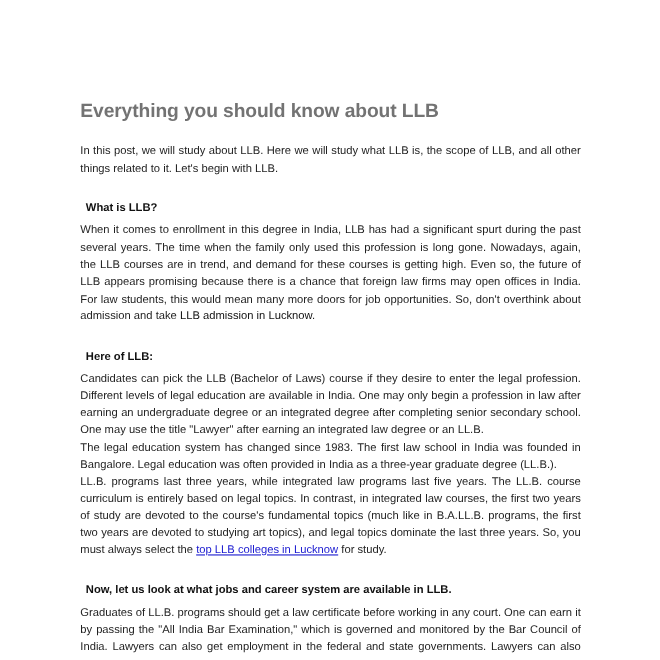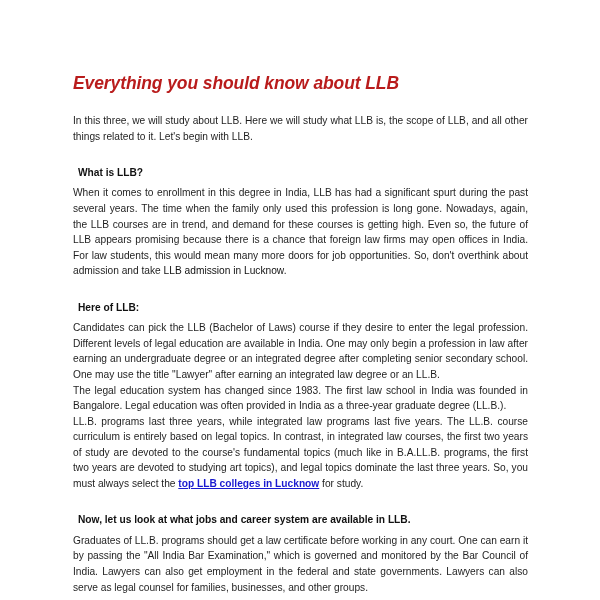--- a/index.html
+++ b/index.html
@@ -17,25 +17,24 @@
     }
     .page {
       position: absolute;
       left: 73px;
       top: 70px;
       width: 455px;
     }
     .title {
       font-size: 17.5px;
       font-weight: bold;
-      color: #b91c1c;
-      margin: 0 0 17px 0;
+      color: #737373;
+      margin: 17px 0 17px 0;
       line-height: 26px;
       letter-spacing: -0.1px;
-      font-style: italic;
     }
     .para {
       font-size: 10.2px;
       line-height: 15.6px;
       text-align: justify;
       margin: 0;
       color: #1e1e1e;
     }
     .gap {
       height: 15.6px;
@@ -47,32 +46,32 @@
       margin: 5px;
       color: #111111;
     }
     .bold {
       font-weight: normal;
       color: #111111;
     }
     .link {
       color: #1a1ad0;
       text-decoration: underline;
-      font-weight: bold;
+      font-weight: normal;
       cursor: pointer;
     }
   </style>
 </head>
 <body>
 
 <div class="page">
 
   <h1 class="title">Everything you should know about LLB</h1>
 
-  <p class="para">In this three, we will study about LLB. Here we will study what LLB is, the scope of LLB, and all other things related to it. Let's begin with LLB.</p>
+  <p class="para">In this post, we will study about LLB. Here we will study what LLB is, the scope of LLB, and all other things related to it. Let's begin with LLB.</p>
 
   <div class="gap"></div>
 
   <div>
     <p class="heading">What is LLB?</p>
     <p class="para"><span>When it comes to enrollment in this degree in India, LLB has had a significant spurt during the past several years. The time when the family only used this profession is long gone. Nowadays, again, the LLB courses are in trend, and demand for these courses is getting high. Even so, the future of LLB appears promising because there is a chance that foreign law firms may open offices in India. For law students, this would mean many more doors for job opportunities. So, don't overthink about admission and take </span><span class="bold">LLB admission in Lucknow</span><span>.</span></p>
   </div>
 
   <div class="gap"></div>
 

